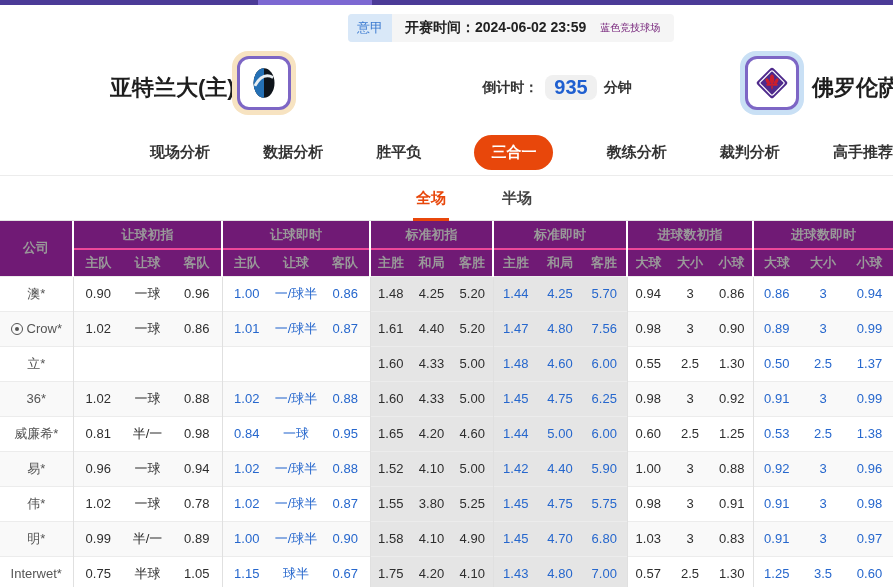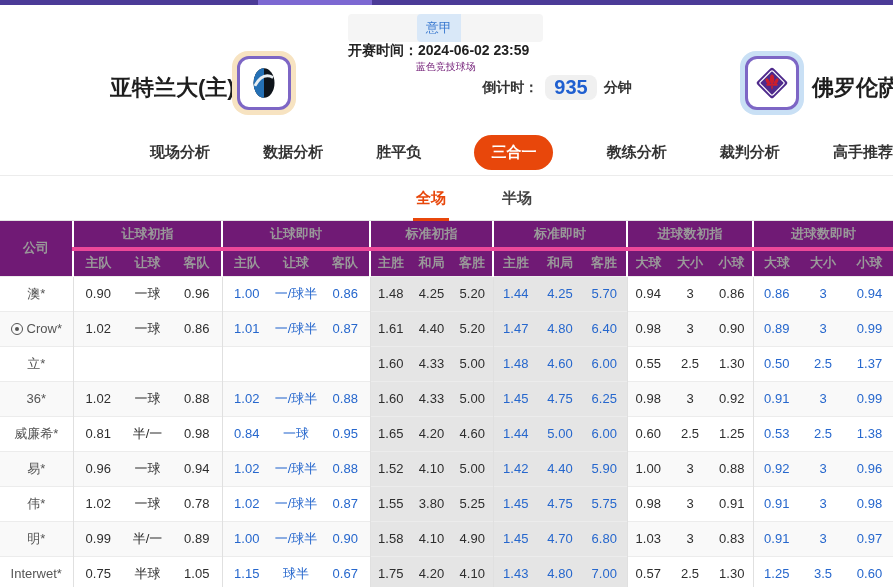--- a/index.html
+++ b/index.html
@@ -5,23 +5,23 @@
   * { margin:0; padding:0; box-sizing:border-box; }
   html,body { background:#fff; }
   body { font-family:"Liberation Sans","DejaVu Sans",sans-serif; color:#333; }
   .page { position:relative; width:893px; height:587px; background:#fff; overflow:hidden; margin:0 auto; }
 
   
   .topbar { position:relative; height:5px; background:#4b3b97; }
   .topbar .seg { position:absolute; left:258px; top:0; bottom:0; width:114px; background:#7c68d2; }
 
   
-  .info-row { margin:9px 0 0 348px; width:fit-content; height:28px; display:inline-flex; align-items:center; background:#f5f5f5; border-radius:4px; padding-right:14px;flex-direction:column; }
+  .info-row { margin:9px 0 0 348px; width:fit-content; height:28px; display:inline-flex; align-items:center; background:#f5f5f5; border-radius:4px; padding-right:14px; }
   .league-badge { background:#d9e8f8; color:#3a79cf; font-size:13px; padding:0 9px; height:28px; line-height:28px; border-radius:4px 0 0 4px; }
-  .kickoff { font-weight:bold; color:#222; font-size:14px; margin-left:0; }
+  .kickoff { font-weight:bold; color:#222; font-size:14px; margin-left:13px; }
   .venue { color:#701a75; font-size:10px; margin-left:14px; }
 
   
   .teams { position:relative; height:84px; margin-top:4px; }
   .team-name { position:absolute; top:27px; font-size:22px; font-weight:bold; color:#1e1e1e; white-space:nowrap; }
   .home-name { left:110px; }
   .away-name { left:812px; }
   .logo-box { position:absolute; top:5px; width:64px; height:64px; border-radius:16px; display:flex; align-items:center; justify-content:center; }
   .logo-home { left:232px; background:#f7e3c1; }
   .logo-away { left:740px; background:#c9e0f5; }
@@ -38,21 +38,21 @@
   
   .subtabs { height:45px; display:flex; align-items:flex-end; justify-content:center; gap:50px; padding-left:55px; border-bottom:1px solid #e3e3e3; }
   .subtab { position:relative; font-size:15px; font-weight:bold; color:#444; padding:0 3px 12px; cursor:pointer; }
   .subtab.active { color:#e8470b; }
   .subtab.active::after { content:""; position:absolute; left:0; right:0; bottom:-1px; height:3px; background:#e8470b; }
 
   
   table.odds { width:893px; border-collapse:collapse; table-layout:fixed; font-size:13px; }
   th { font-weight:bold; color:#999; background:#701a75; text-align:center; }
   .th-group { height:28px; border-left:2px solid #fff; }
-  .th-sub { height:27px; border-top:4px solid #ec4899; }
+  .th-sub { height:27px; border-top:2px solid #ec4899; }
   .th-sub.gs { border-left:2px solid #fff; }
   .th-company { border-right:2px solid #fff; }
   td { height:35px; text-align:center; border-top:1px solid #ececec; color:#2e2e2e; }
   td.gs { border-left:1px solid #e0e0e0; }
   .td-company { color:#555; border-right:1px solid #e0e0e0; }
   tr.stripe td { background:#f9f9f9; }
   td.cyan, tr.stripe td.cyan { background:#e5e5e5; }
   td.live { color:#2667cd; }
   .target-icon { display:inline-block; vertical-align:-2px; width:12px; height:12px; border:1.5px solid #555; border-radius:50%; margin-right:4px; position:relative; }
   .target-icon .dot { position:absolute; left:50%; top:50%; width:4px; height:4px; margin:-2px 0 0 -2px; background:#555; border-radius:50%; }
@@ -208,21 +208,21 @@
           <td class="td-odd">一球</td>
           <td class="td-odd">0.86</td>
           <td class="td-odd gs live">1.01</td>
           <td class="td-odd live">一/球半</td>
           <td class="td-odd live">0.87</td>
           <td class="td-odd gs cyan">1.61</td>
           <td class="td-odd cyan">4.40</td>
           <td class="td-odd cyan">5.20</td>
           <td class="td-odd gs cyan live">1.47</td>
           <td class="td-odd cyan live">4.80</td>
-          <td class="td-odd cyan live">6.40</td>
+          <td class="td-odd cyan live">7.56</td>
           <td class="td-odd gs">0.98</td>
           <td class="td-odd">3</td>
           <td class="td-odd">0.90</td>
           <td class="td-odd gs live">0.89</td>
           <td class="td-odd live">3</td>
           <td class="td-odd live">0.99</td>
         </tr>
         <tr>
           <td class="td-company">立*</td>
           <td class="td-odd gs"></td>

